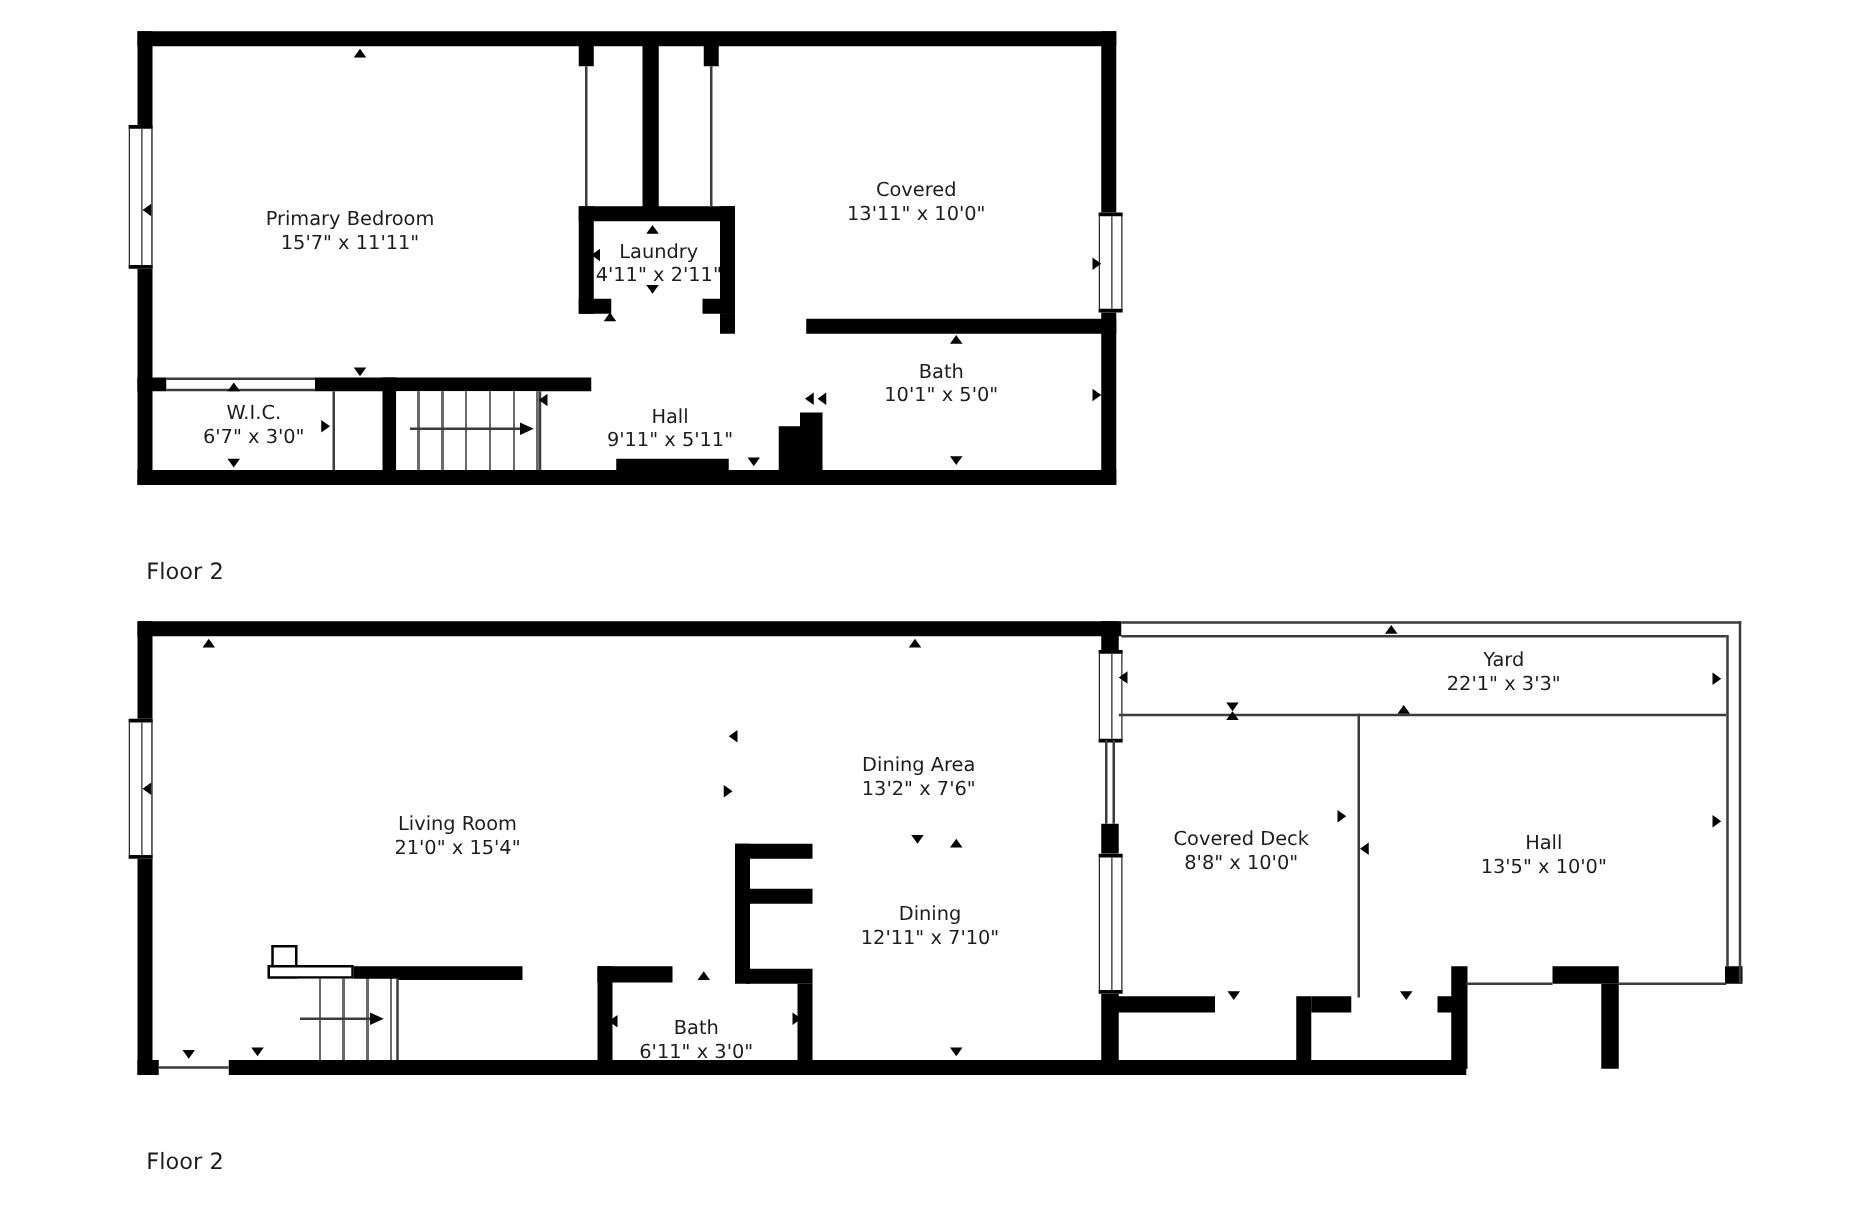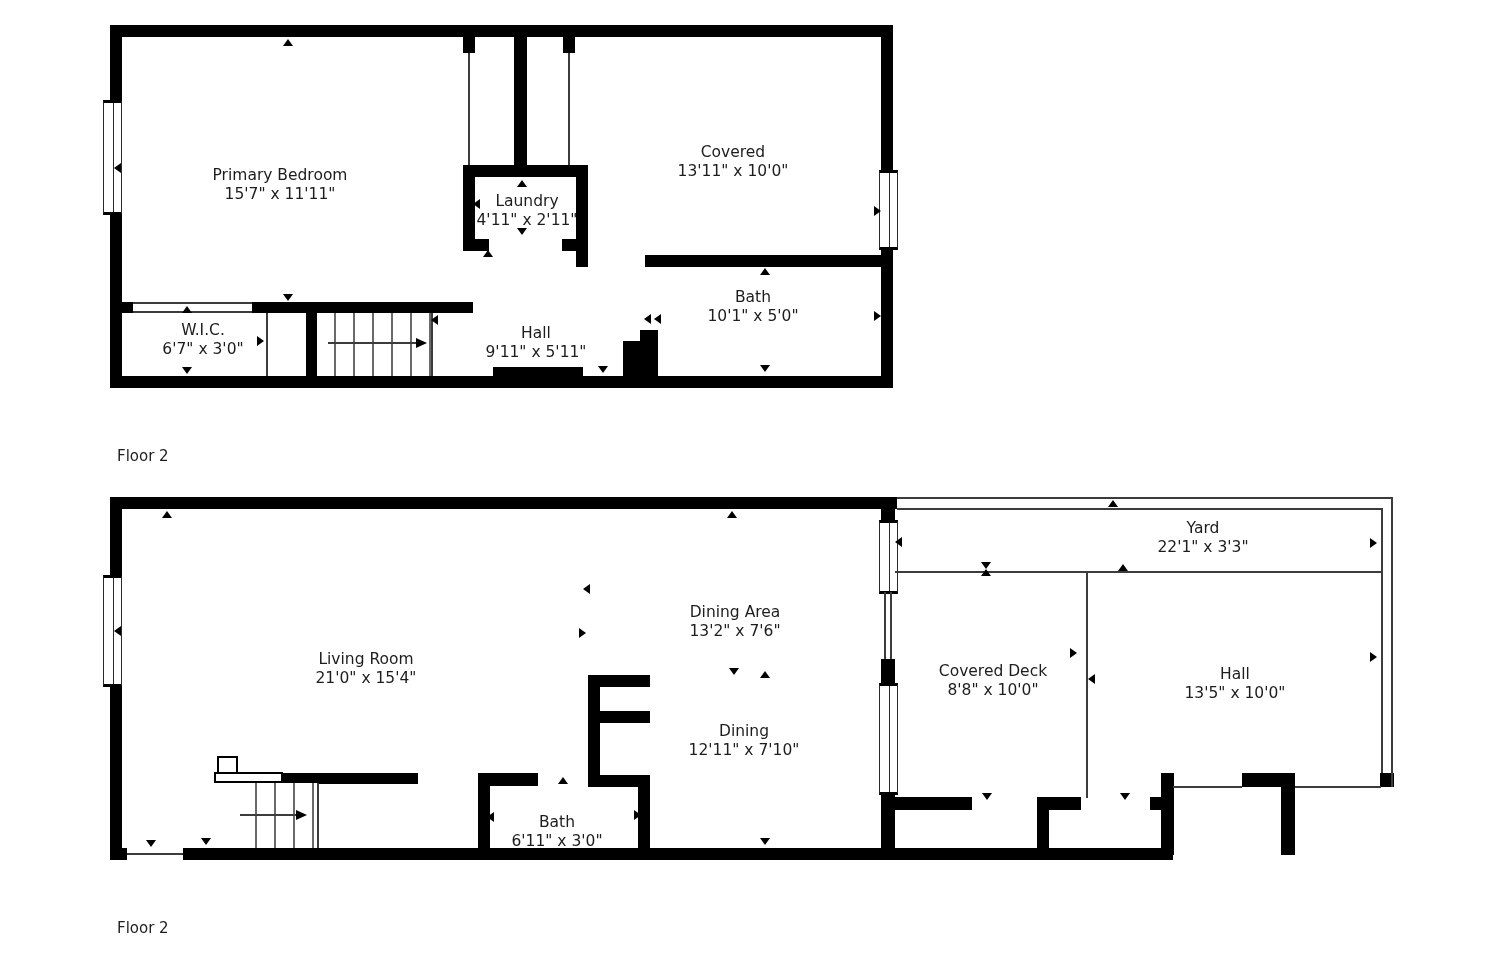--- a/index.html
+++ b/index.html
@@ -14,21 +14,21 @@
   .outl{position:absolute;background:#fff;border:2px solid #000;box-sizing:border-box;}
   .stairs{position:absolute;background:repeating-linear-gradient(90deg,#fff 0 17px,#6a6a6a 17px 19px);}
   .au,.ad,.al,.ar,.ah{position:absolute;width:0;height:0;}
   .au{border-left:5px solid transparent;border-right:5px solid transparent;border-bottom:7px solid #000;}
   .ad{border-left:5px solid transparent;border-right:5px solid transparent;border-top:7px solid #000;}
   .al{border-top:5px solid transparent;border-bottom:5px solid transparent;border-right:7px solid #000;}
   .ar{border-top:5px solid transparent;border-bottom:5px solid transparent;border-left:7px solid #000;}
   .ah{border-top:5px solid transparent;border-bottom:5px solid transparent;border-left:11px solid #000;}
   .rlabel{position:absolute;transform:translateX(-50%);display:flex;flex-direction:column;align-items:center;
           text-align:center;font-size:15.5px;line-height:19px;white-space:nowrap;}
-  .caption{position:absolute;font-size:15px;}
+  .caption{position:absolute;font-size:18px;}
 </style>
 </head>
 <body>
 
 <div class="canvas">
 
   <section>
 
     <i class="w" style="left:110px;top:25px;width:783px;height:12px"></i>
     <i class="w" style="left:110px;top:376px;width:783px;height:12px"></i>

